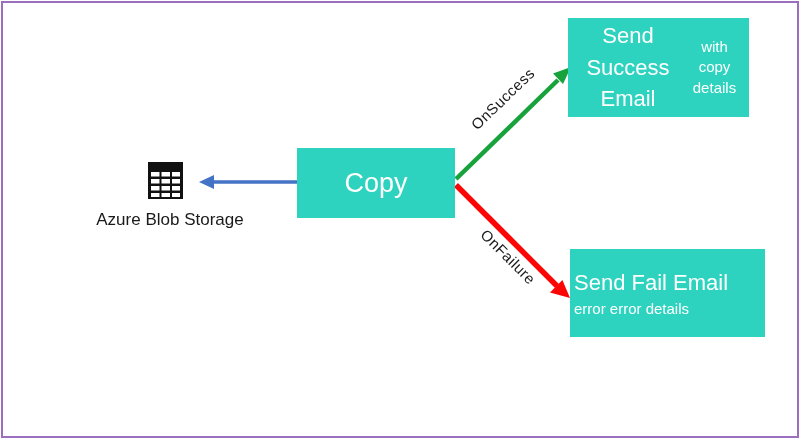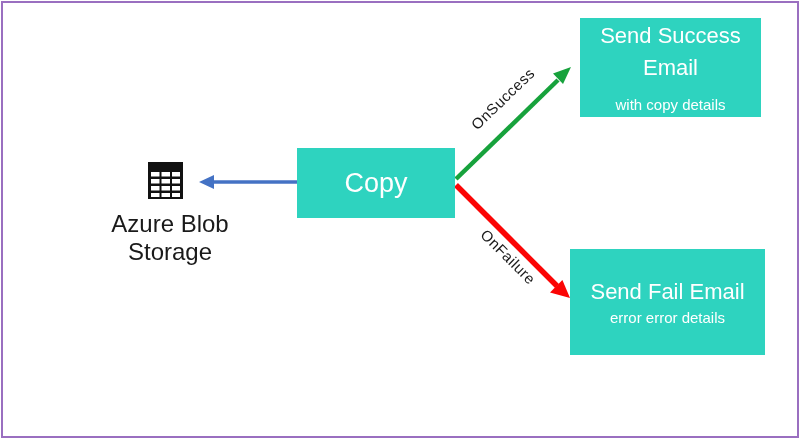--- a/index.html
+++ b/index.html
@@ -39,38 +39,38 @@
     left: 297px;
     top: 148px;
     width: 158px;
     height: 70px;
     display: flex;
     align-items: center;
     justify-content: center;
     font-size: 27px;
   }
   .success-box {
-    left: 580px;
+    left: 568px;
     top: 18px;
     width: 181px;
     height: 99px;
     display: flex;
-    flex-direction: column;
+    flex-direction: row;
     align-items: center;
     justify-content: space-between;
     padding: 2px 4px;
   }
   .fail-box {
     left: 570px;
     top: 249px;
     width: 195px;
-    height: 106px;
+    height: 88px;
     display: flex;
     flex-direction: column;
-    align-items: center;
+    align-items: flex-start;
     justify-content: center;
     padding: 2px 4px;
   }
   .box-title {
     font-size: 22px;
     line-height: 1.45;
   }
   .box-sub {
     font-size: 15px;
     line-height: 1.35;
@@ -79,21 +79,21 @@
     position: absolute;
     left: 148px;
     top: 162px;
   }
   .storage-label {
     position: absolute;
     left: 70px;
     top: 210px;
     width: 200px;
     text-align: center;
-    font-size: 24px;
+    font-size: 17px;
     color: var(--label-text, #1a1a1a);
   }
   .edge-label {
     position: absolute;
     width: 120px;
     height: 20px;
     line-height: 20px;
     text-align: center;
     font-size: 15px;
     color: var(--label-text, #1a1a1a);

